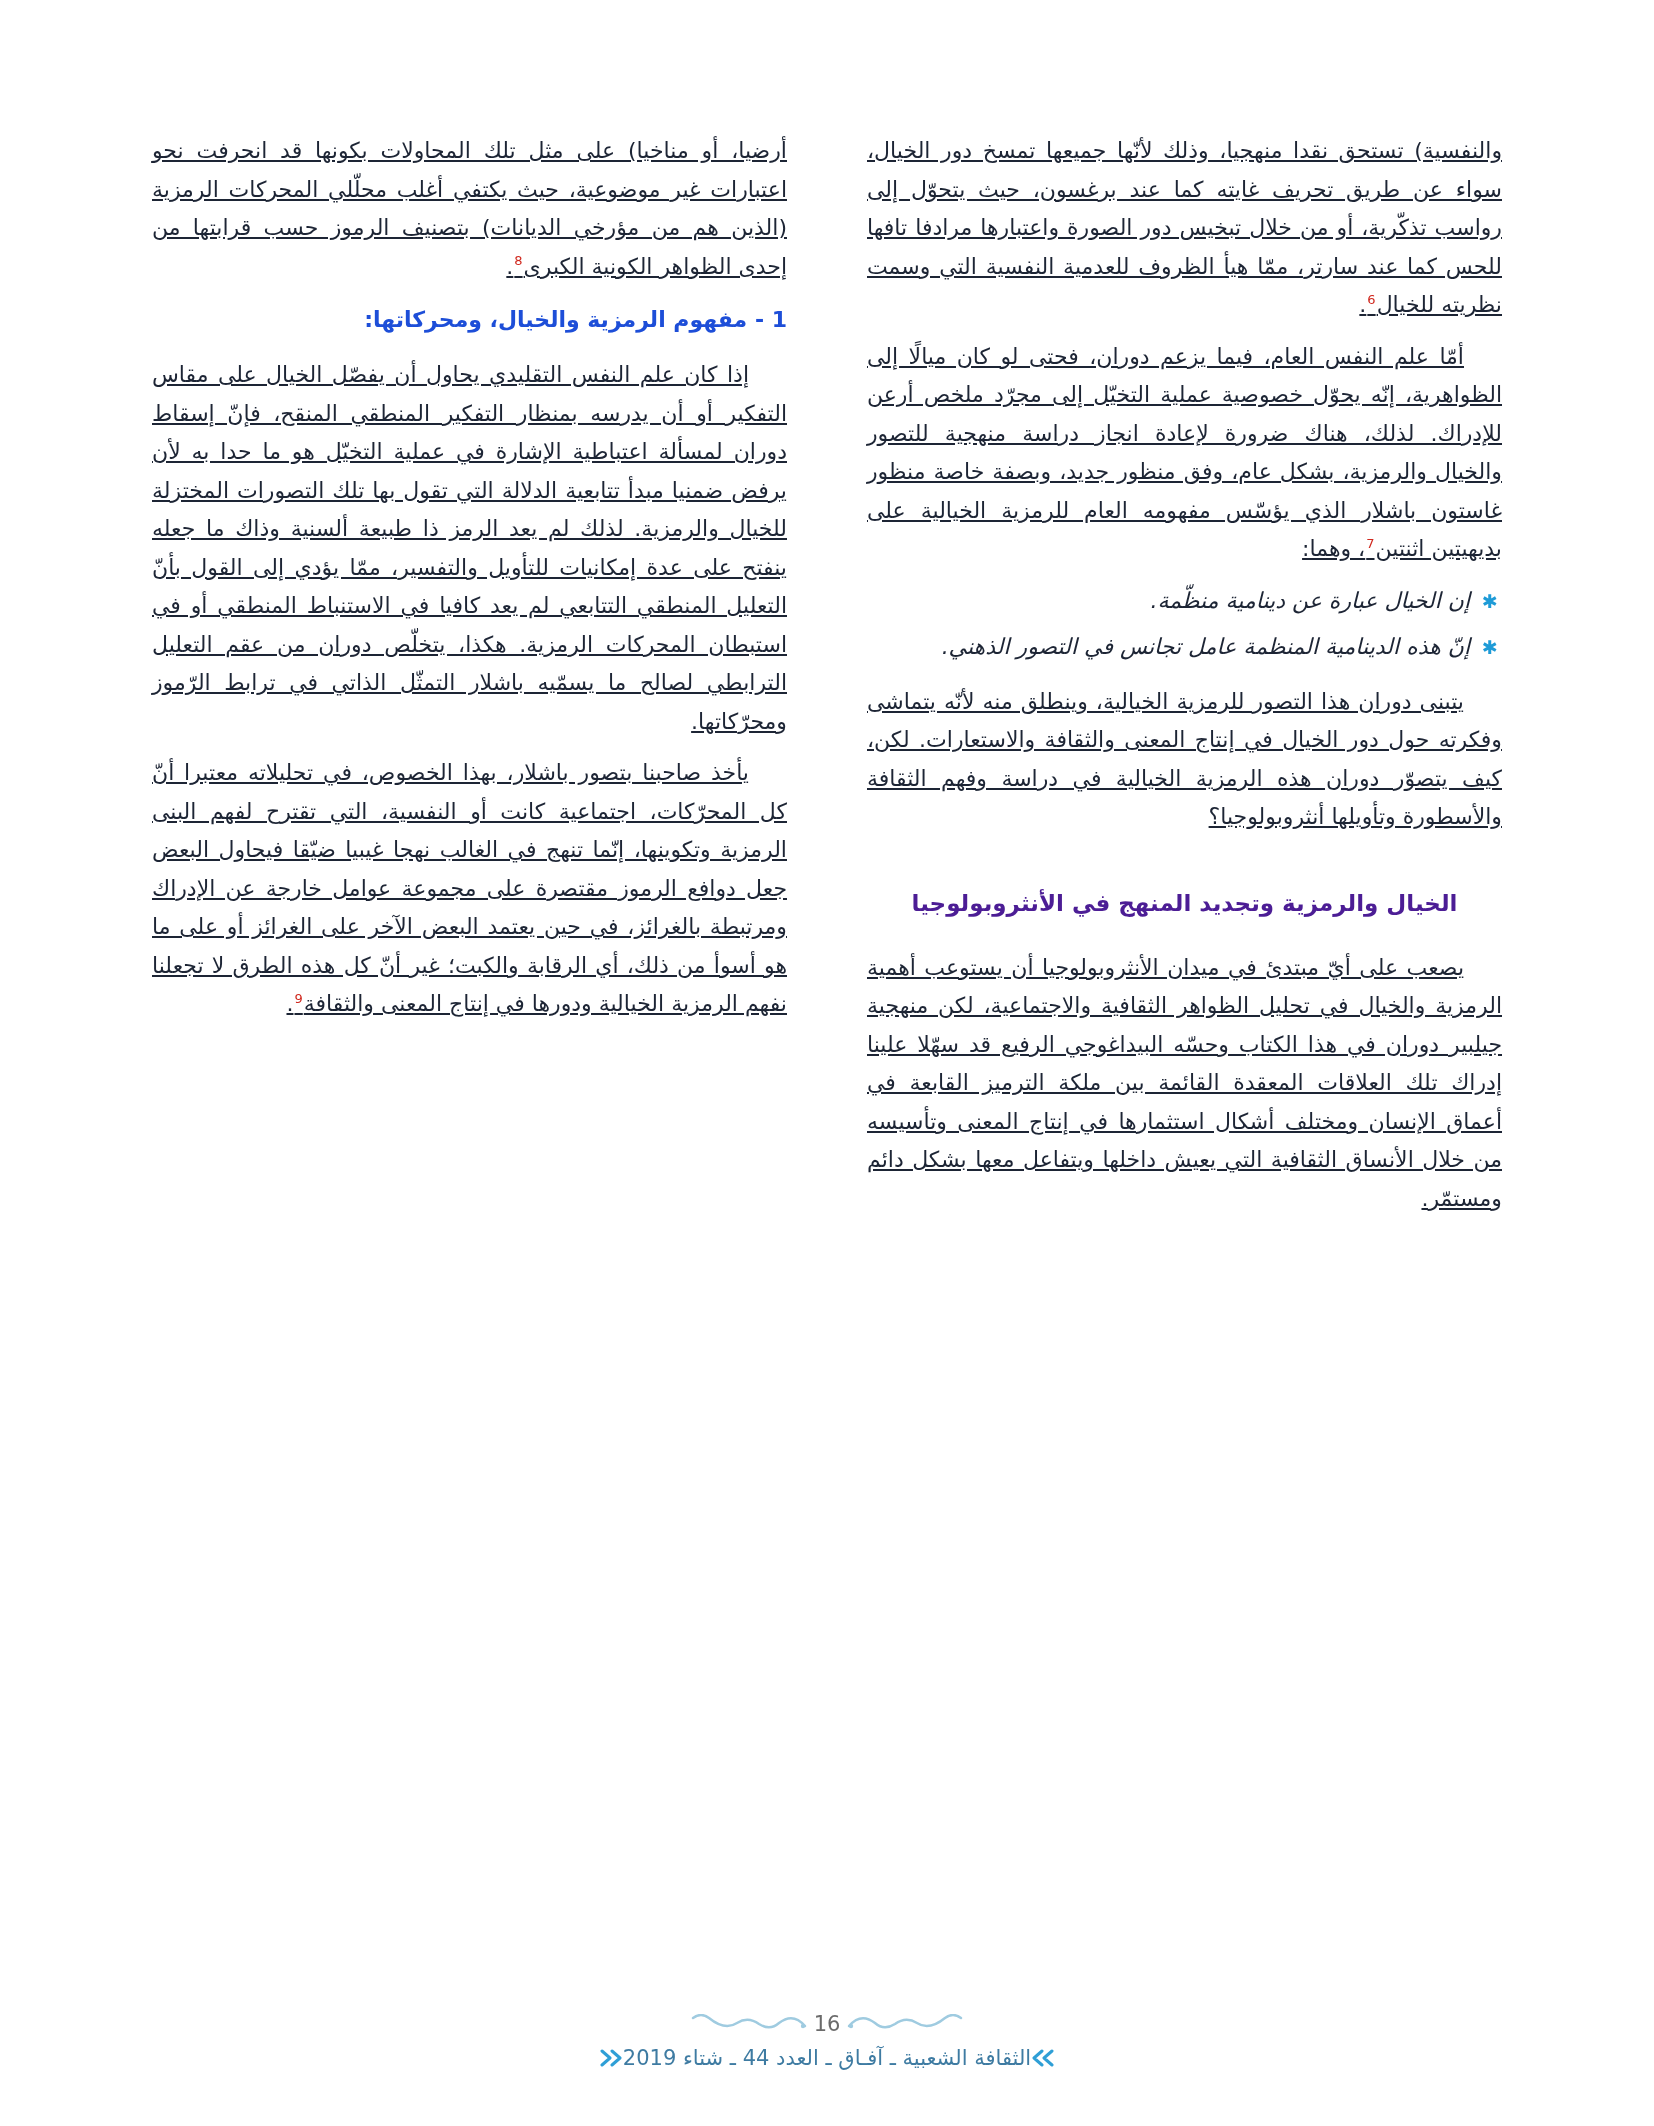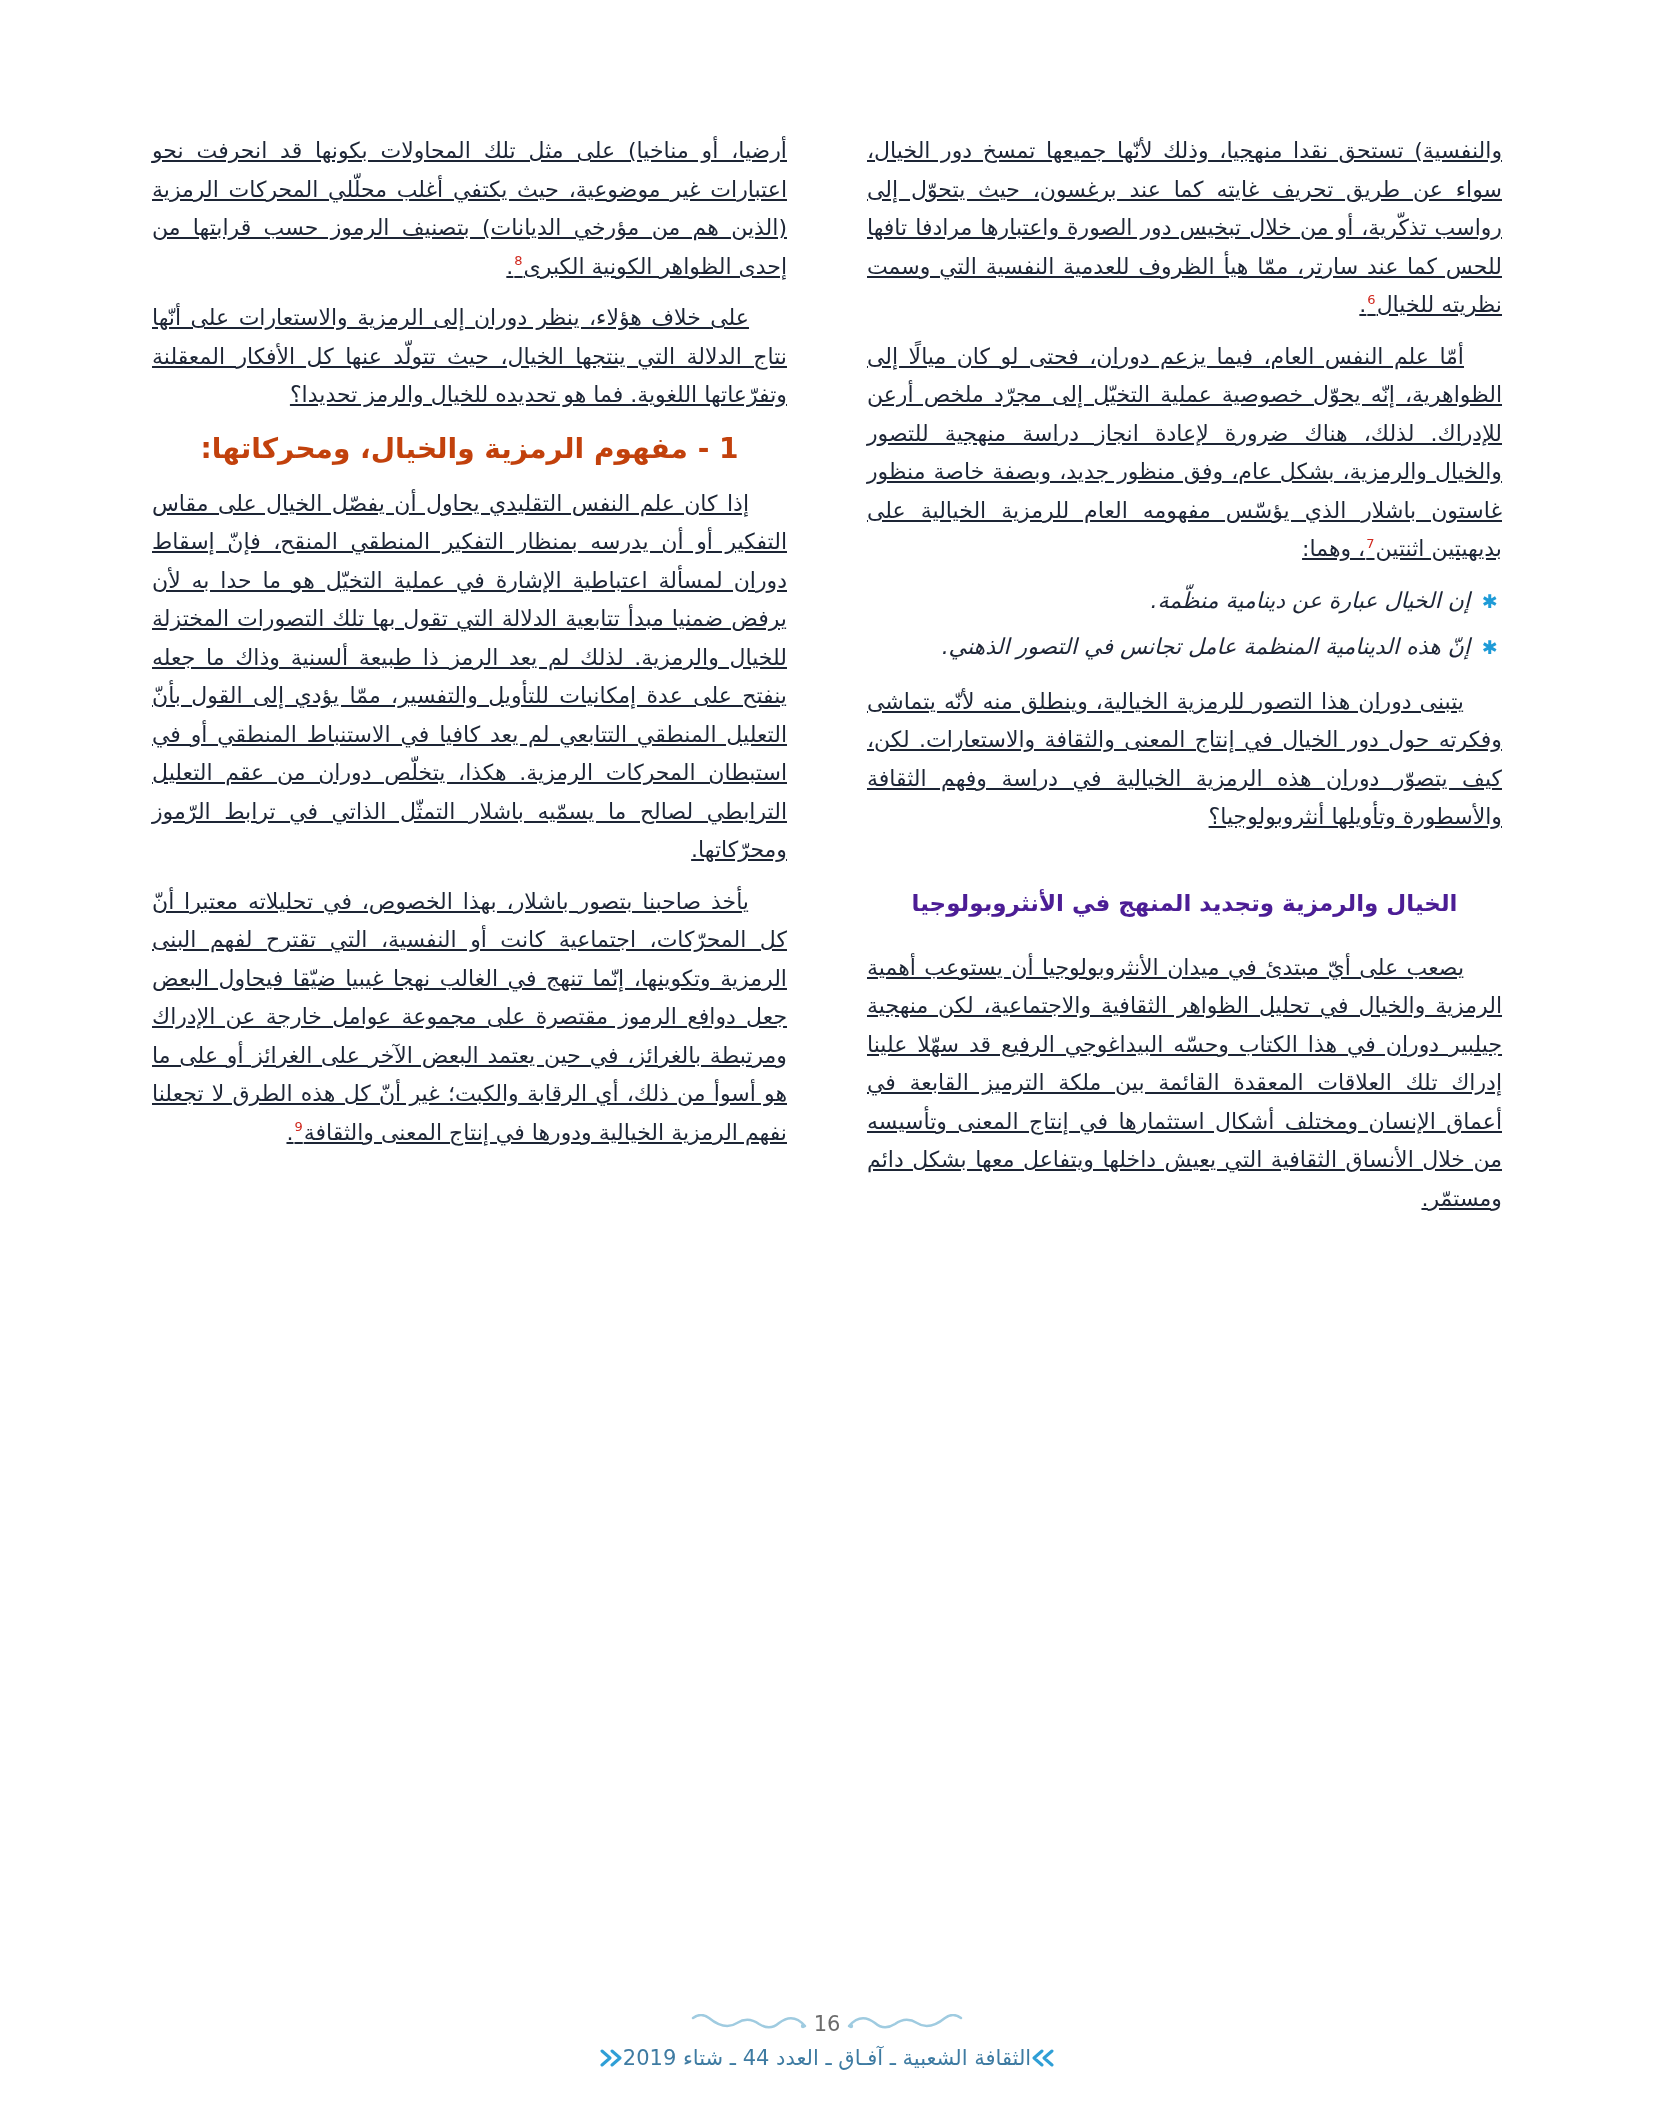--- a/index.html
+++ b/index.html
@@ -45,23 +45,22 @@
   h2.main-red {
     color: #4c1d95;
     text-align: center;
     font-size: 23px;
     font-weight: bold;
     margin: 48px 0 28px 0;
     line-height: 36px;
   }
 
   h3.sub-red {
-    color: #c2410c;
-    text-align: center;
-    font-size: 28px;
+    color: #1d4ed8;
+    font-size: 22px;
     font-weight: bold;
     margin: 16px 0 18px 0;
     line-height: 36px;
   }
 
   ul.bullets { list-style: none; margin: 4px 0 16px 0; padding: 0 4px 0 0; }
   ul.bullets li { display: flex; gap: 12px; margin-bottom: 8px; }
   .bullet-icon { color: #1e9bd7; font-size: 19px; line-height: 38.5px; flex: 0 0 auto; }
   .bullet-text { flex: 1; font-style: italic; }
 
@@ -117,21 +116,20 @@
 
       <p>يصعب على أيّ مبتدئ في ميدان الأنثروبولوجيا أن يستوعب أهمية الرمزية والخيال في تحليل الظواهر الثقافية والاجتماعية، لكن منهجية جيلبير دوران في هذا الكتاب وحسّه البيداغوجي الرفيع قد سهّلا علينا إدراك تلك العلاقات المعقدة القائمة بين ملكة الترميز القابعة في أعماق الإنسان ومختلف أشكال استثمارها في إنتاج المعنى وتأسيسه من خلال الأنساق الثقافية التي يعيش داخلها ويتفاعل معها بشكل دائم ومستمّر.</p>
 
 
     </section>
 
     <section class="col">
 
       <p class="cont"><span>أرضيا، أو مناخيا) على مثل تلك المحاولات بكونها قد انحرفت نحو اعتبارات غير موضوعية، حيث يكتفي أغلب محلّلي المحركات الرمزية (الذين هم من مؤرخي الديانات) بتصنيف الرموز حسب قرابتها من إحدى الظواهر الكونية الكبرى</span><sup class="ref">8</sup><span>.</span></p>
 
-      <p>على خلاف هؤلاء، ينظر دوران إلى الرمزية والاستعارات على أنّها نتاج الدلالة التي ينتجها الخيال، حيث تتولّد عنها كل الأفكار المعقلنة وتفرّعاتها اللغوية. فما هو تحديده للخيال والرمز تحديدا؟</p>
 
       <h3 class="sub-red">1 - مفهوم الرمزية والخيال، ومحركاتها:</h3>
 
       <p>إذا كان علم النفس التقليدي يحاول أن يفصّل الخيال على مقاس التفكير أو أن يدرسه بمنظار التفكير المنطقي المنقح، فإنّ إسقاط دوران لمسألة اعتباطية الإشارة في عملية التخيّل هو ما حدا به لأن يرفض ضمنيا مبدأ تتابعية الدلالة التي تقول بها تلك التصورات المختزلة للخيال والرمزية. لذلك لم يعد الرمز ذا طبيعة ألسنية وذاك ما جعله ينفتح على عدة إمكانيات للتأويل والتفسير، ممّا يؤدي إلى القول بأنّ التعليل المنطقي التتابعي لم يعد كافيا في الاستنباط المنطقي أو في استبطان المحركات الرمزية. هكذا، يتخلّص دوران من عقم التعليل الترابطي لصالح ما يسمّيه باشلار التمثّل الذاتي في ترابط الرّموز ومحرّكاتها.</p>
 
       <p><span>يأخذ صاحبنا بتصور باشلار، بهذا الخصوص، في تحليلاته معتبرا أنّ كل المحرّكات، اجتماعية كانت أو النفسية، التي تقترح لفهم البنى الرمزية وتكوينها، إنّما تنهج في الغالب نهجا غيبيا ضيّقا فيحاول البعض جعل دوافع الرموز مقتصرة على مجموعة عوامل خارجة عن الإدراك ومرتبطة بالغرائز، في حين يعتمد البعض الآخر على الغرائز أو على ما هو أسوأ من ذلك، أي الرقابة والكبت؛ غير أنّ كل هذه الطرق لا تجعلنا نفهم الرمزية الخيالية ودورها في إنتاج المعنى والثقافة</span><sup class="ref">9</sup><span>.</span></p>
 
 
     </section>
 

